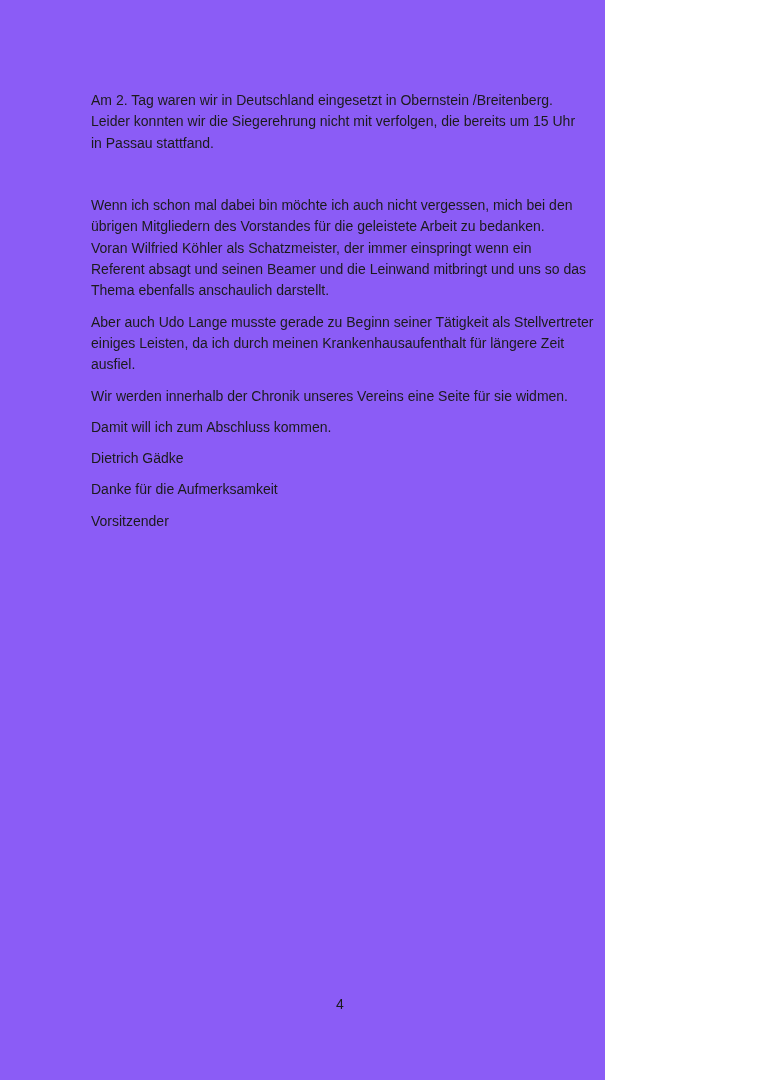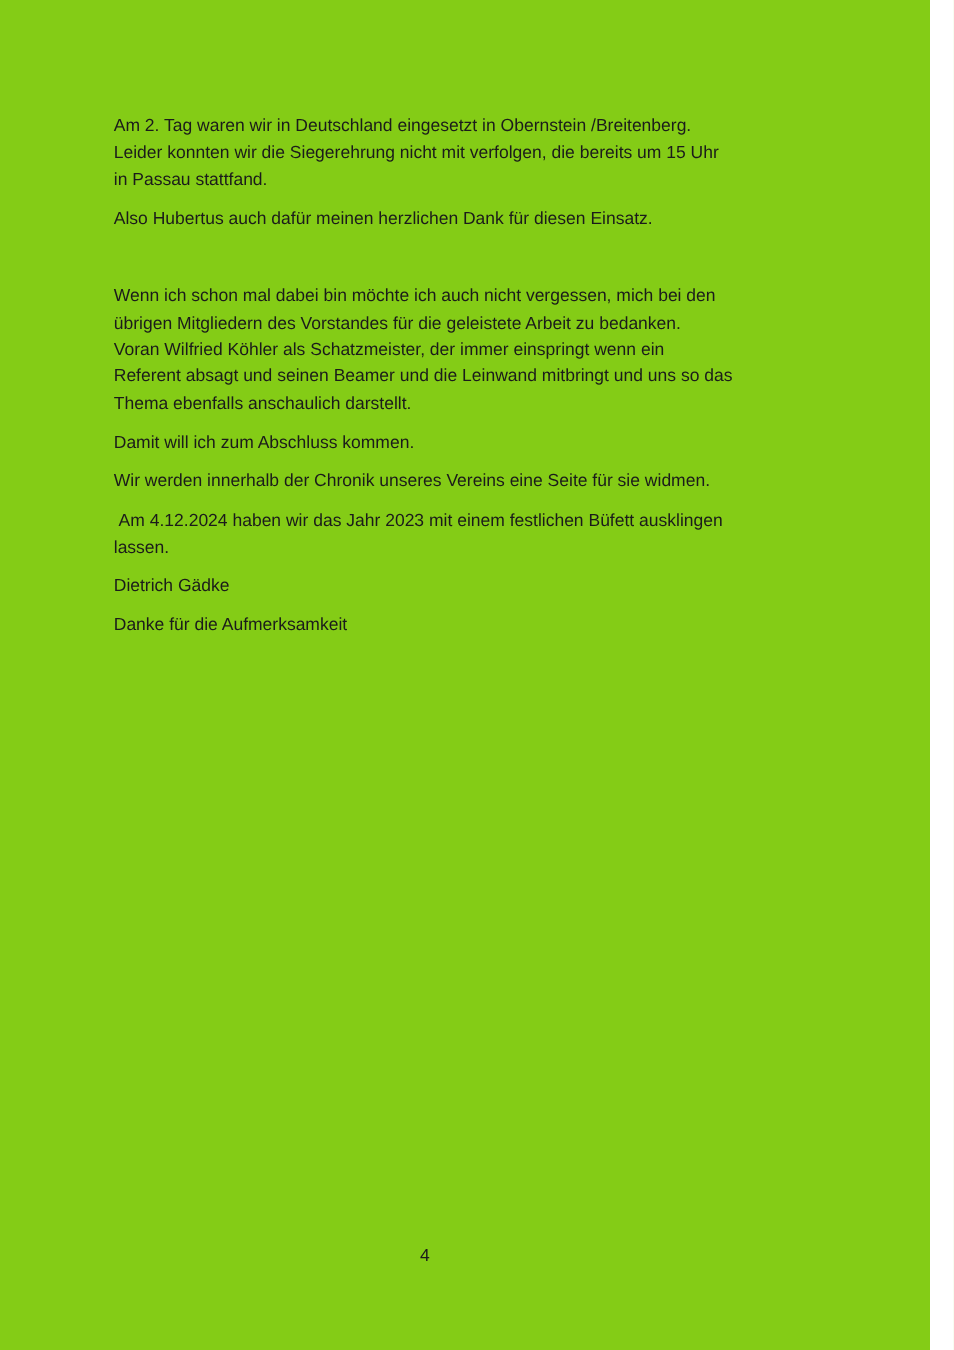--- a/index.html
+++ b/index.html
@@ -2,23 +2,23 @@
 <html><head>
 <meta charset="utf-8">
 <style>
   html, body {
     margin: 0;
     padding: 0;
     background: #ffffff;
   }
   .page {
     position: relative;
-    width: 744px;
+    width: 605px;
     height: 1080px;
-    background: #84cc16;
+    background: #8b5cf6;
     overflow: hidden;
     font-family: "Liberation Sans", "DejaVu Sans", sans-serif;
     color: #1b1b1b;
   }
   .content {
     position: absolute;
     left: 91px;
     top: 90px;
     width: 625px;
     font-size: 14px;
@@ -41,28 +41,29 @@
   }
 </style>
 </head>
 <body>
 
 <div class="page">
   <div class="content">
     <div class="paragraph">Am 2. Tag waren wir in Deutschland eingesetzt in Obernstein /Breitenberg.
 Leider konnten wir die Siegerehrung nicht mit verfolgen, die bereits um 15 Uhr
 in Passau stattfand.</div>
-    <div class="paragraph">Also Hubertus auch dafür meinen herzlichen Dank für diesen Einsatz.</div>
     <div class="paragraph"></div>
     <div class="paragraph">Wenn ich schon mal dabei bin möchte ich auch nicht vergessen, mich bei den
 übrigen Mitgliedern des Vorstandes für die geleistete Arbeit zu bedanken.
 Voran Wilfried Köhler als Schatzmeister, der immer einspringt wenn ein
 Referent absagt und seinen Beamer und die Leinwand mitbringt und uns so das
 Thema ebenfalls anschaulich darstellt.</div>
+    <div class="paragraph">Aber auch Udo Lange musste gerade zu Beginn seiner Tätigkeit als Stellvertreter
+einiges Leisten, da ich durch meinen Krankenhausaufenthalt für längere Zeit
+ausfiel.</div>
+    <div class="paragraph">Wir werden innerhalb der Chronik unseres Vereins eine Seite für sie widmen.</div>
     <div class="paragraph">Damit will ich zum Abschluss kommen.</div>
-    <div class="paragraph">Wir werden innerhalb der Chronik unseres Vereins eine Seite für sie widmen.</div>
-    <div class="paragraph"> Am 4.12.2024 haben wir das Jahr 2023 mit einem festlichen Büfett ausklingen
-lassen.</div>
     <div class="paragraph">Dietrich Gädke</div>
     <div class="paragraph">Danke für die Aufmerksamkeit</div>
+    <div class="paragraph">Vorsitzender</div>
   </div>
   <div class="page-number">4</div>
 </div>
 
 </body></html>

